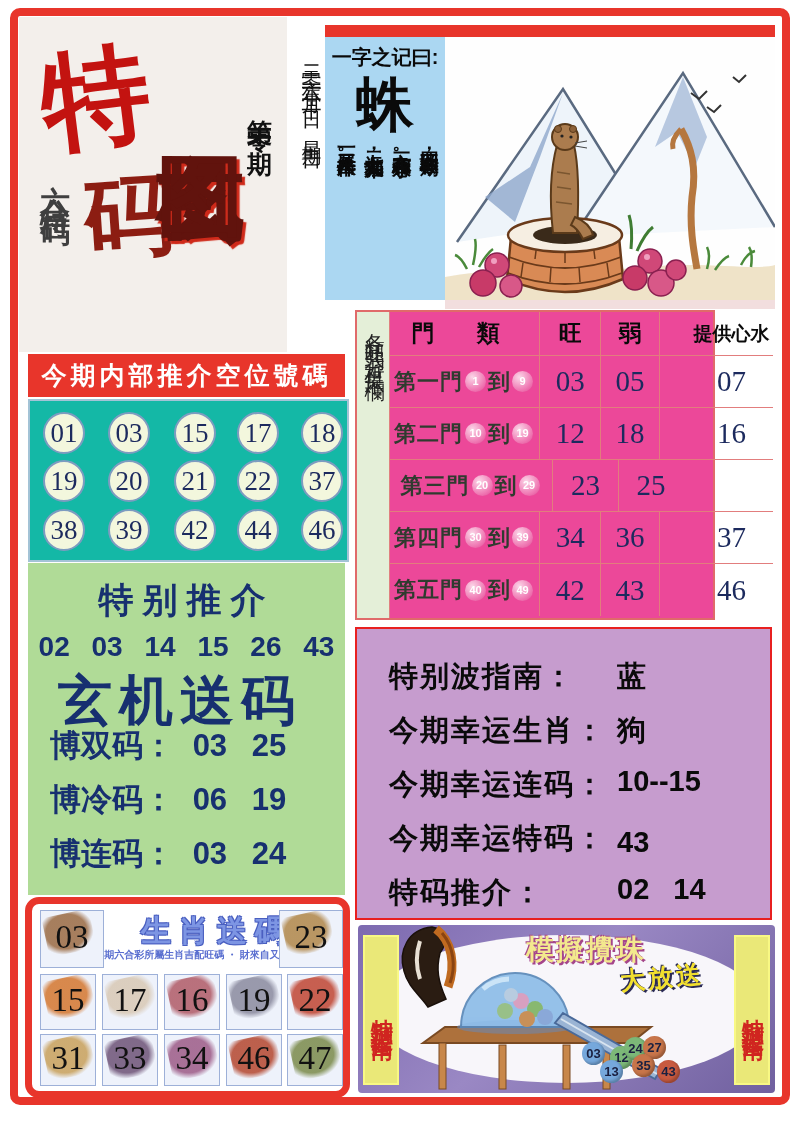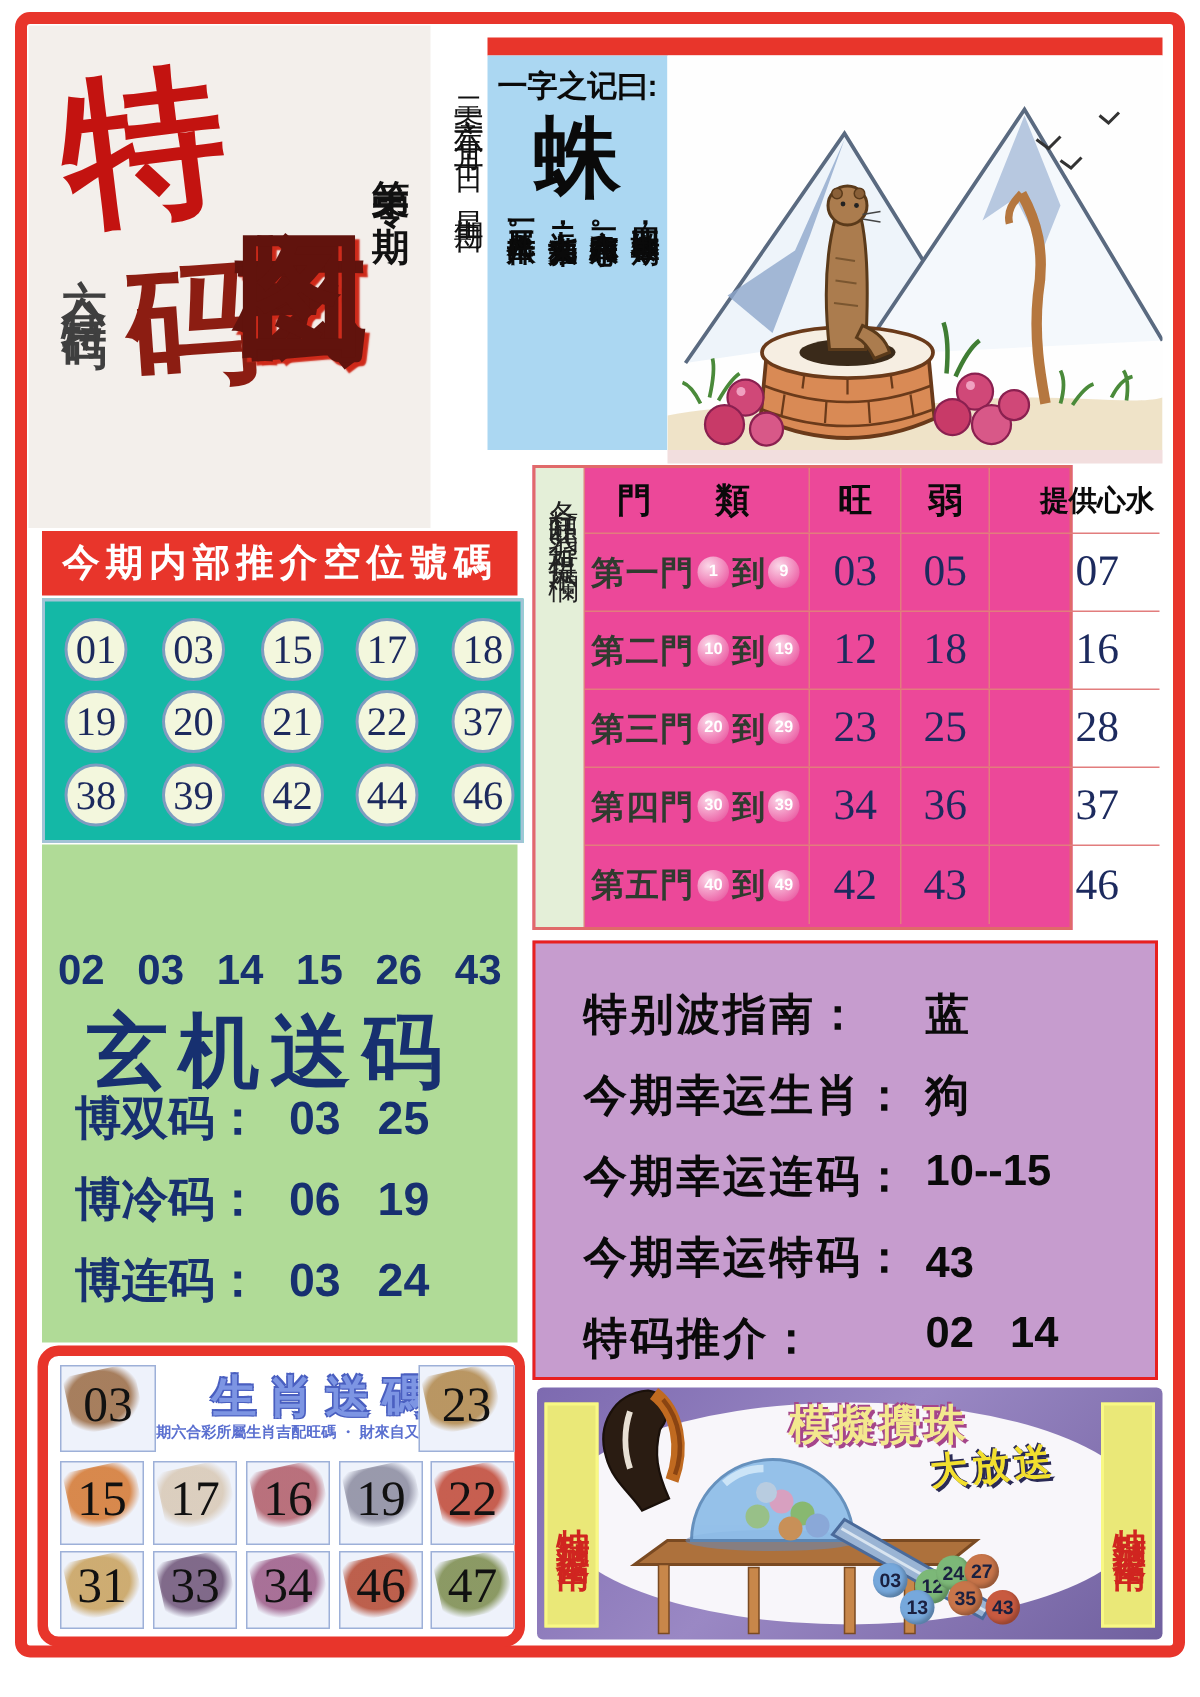--- a/index.html
+++ b/index.html
@@ -236,21 +236,20 @@
       </div>
       <div class="trow tdata">
         <div class="tc c-door">
           <span class="door-label">第三門</span>
           <span class="ball">20</span>
           <span class="to-word">到</span>
           <span class="ball">29</span>
         </div>
         <div class="tc c-strong tval">23</div>
         <div class="tc c-weak tval">25</div>
-        <div class="tc c-tips tval">28</div>
       </div>
       <div class="trow tdata">
         <div class="tc c-door">
           <span class="door-label">第四門</span>
           <span class="ball">30</span>
           <span class="to-word">到</span>
           <span class="ball">39</span>
         </div>
         <div class="tc c-strong tval">34</div>
         <div class="tc c-weak tval">36</div>
@@ -264,20 +263,21 @@
           <span class="ball">49</span>
         </div>
         <div class="tc c-strong tval">42</div>
         <div class="tc c-weak tval">43</div>
         <div class="tc c-tips tval">46</div>
       </div>
     </div>
   </div>
 
   <div class="abs" id="special-box">
+    <div class="abs" id="special-title">特别推介</div>
     <div class="abs" id="special-numbers">02 03 14 15 26 43</div>
     <div class="abs" id="special-subtitle">玄机送码</div>
     <div class="sp-line" style="top:162px;">
       <span>博双码：</span>
       <span class="val">03 25</span>
     </div>
     <div class="sp-line" style="top:216px;">
       <span>博冷码：</span>
       <span class="val">06 19</span>
     </div>

